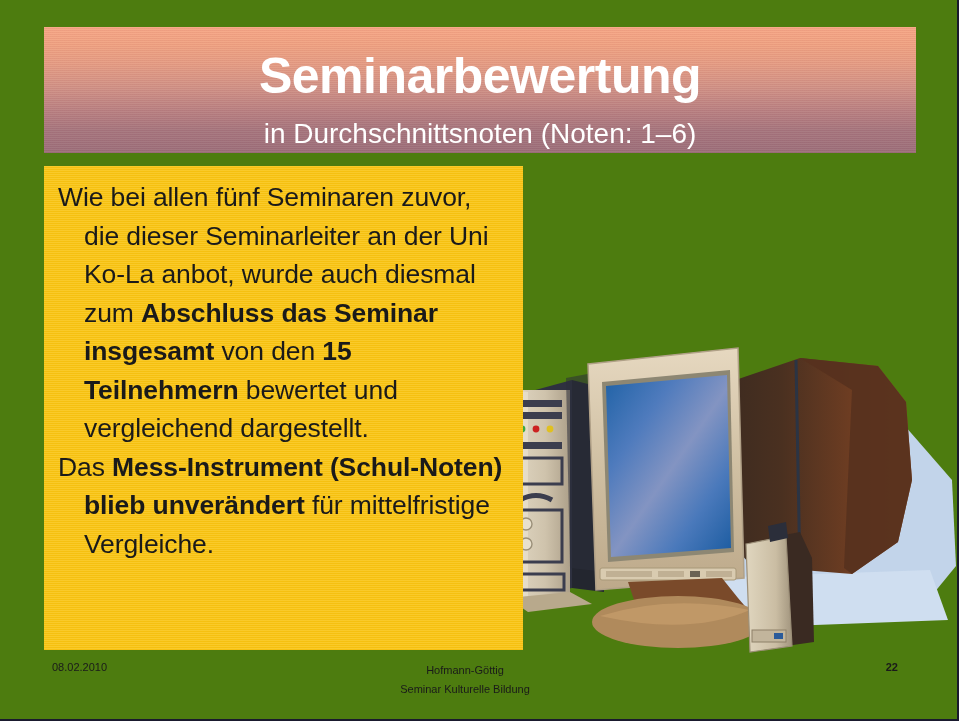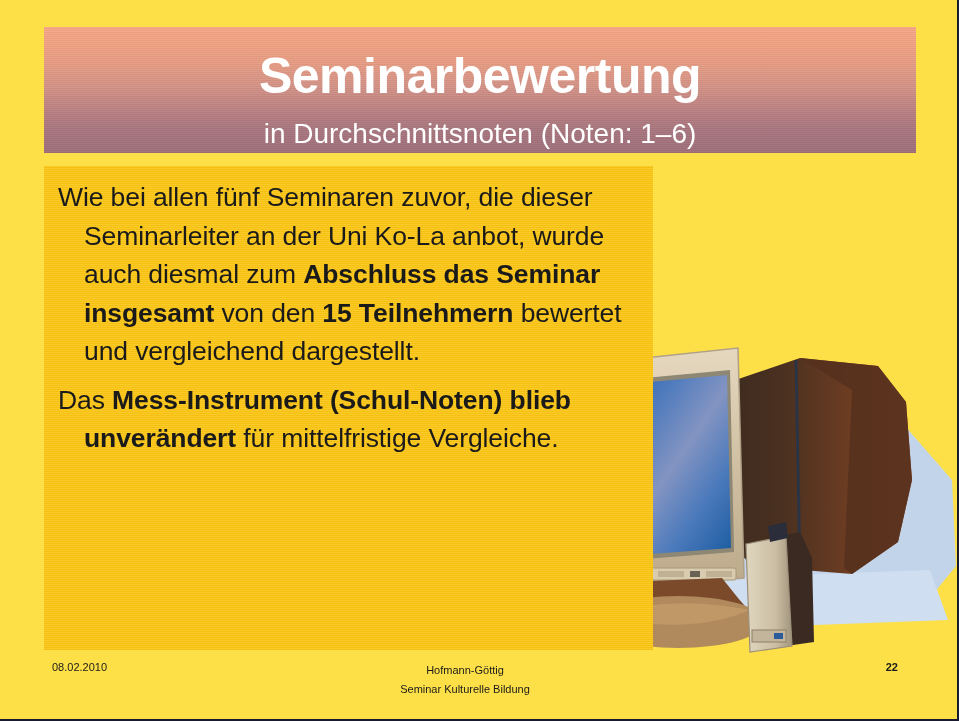--- a/index.html
+++ b/index.html
@@ -8,21 +8,21 @@
     background: #ffffff;
   }
   body {
     font-family: "Liberation Sans", sans-serif;
   }
 
   #slide {
     position: relative;
     width: 959px;
     height: 721px;
-    background: #fde047;
+    background: #4d7c0f;
     overflow: hidden;
     box-sizing: border-box;
     border-right: 2px solid #1a1a2e;
     border-bottom: 2px solid #1a1a2e;
   }
 
   
   #title-banner {
     position: absolute;
     left: 44px;
@@ -72,21 +72,21 @@
     line-height: 34px;
     font-weight: normal;
     color: #ffffff;
   }
 
   
   #body-box {
     position: absolute;
     left: 44px;
     top: 166px;
-    width: 609px;
+    width: 479px;
     height: 484px;
     background: #f9c412;
     background-image:
       repeating-linear-gradient(to bottom,
         rgba(255,255,255,0.10) 0px,
         rgba(255,255,255,0.10) 1px,
         rgba(214,160,0,0.10) 1px,
         rgba(214,160,0,0.10) 2px);
     box-sizing: border-box;
     padding: 12px 14px 0 14px;
@@ -95,21 +95,21 @@
   .body-para {
     margin: 0 0 0 0;
     font-size: 26.5px;
     line-height: 38.5px;
     color: #1a1a1a;
     text-indent: -26px;
     padding-left: 26px;
     letter-spacing: -0.1px;
   }
   .body-para + .body-para {
-    margin-top: 10px;
+    margin-top: 0;
   }
   .body-para b { font-weight: bold; }
 
   
   #computer-illustration {
     position: absolute;
     left: 500px;
     top: 330px;
     width: 459px;
     height: 330px;

